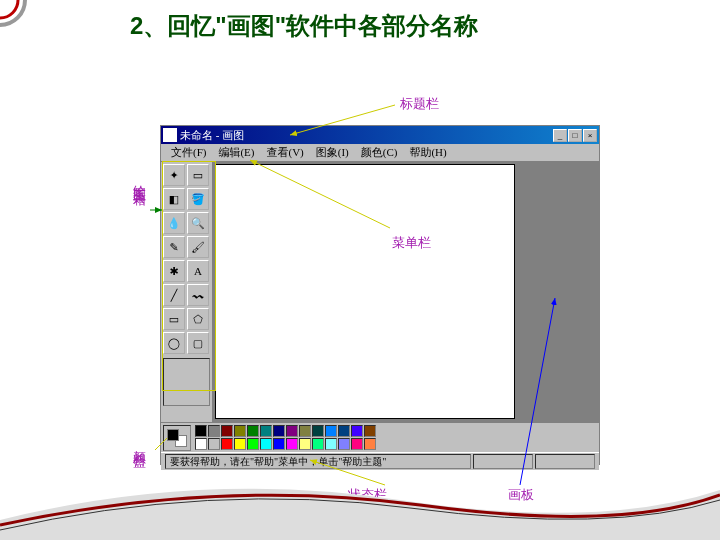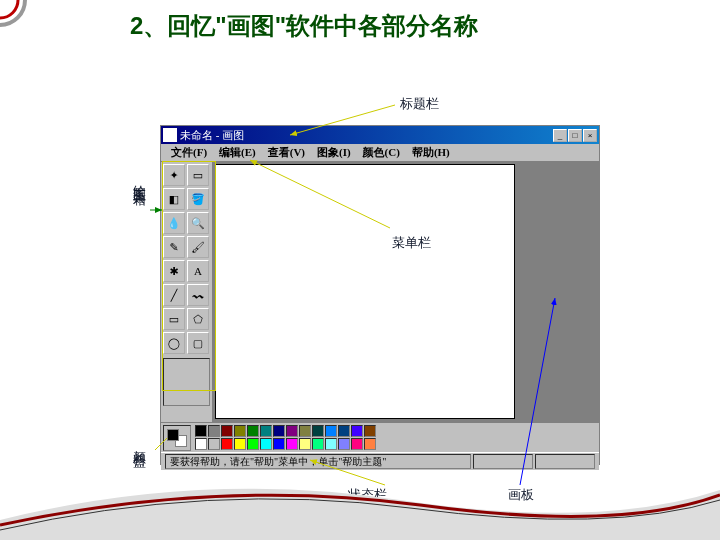--- a/index.html
+++ b/index.html
@@ -17,21 +17,21 @@
     
     
     .titlebar { height: 18px; background: linear-gradient(to right, #000080, #1084d0); display: flex; align-items: center; padding: 0 2px; color: #fff; font-size: 11px; }
     .titlebar-icon { width: 14px; height: 14px; margin-right: 3px; background: #fff; }
     .titlebar-text { flex: 1; }
     .titlebar-btns { display: flex; gap: 1px; }
     .titlebar-btn { width: 14px; height: 13px; background: #c0c0c0; border: 1px outset #fff; font-size: 8px; display: flex; align-items: center; justify-content: center; color: #000; font-family: Arial; }
     
     
     .menubar { height: 18px; background: #c0c0c0; display: flex; align-items: center; padding: 0 4px; font-size: 11px; border-bottom: 1px solid #808080; }
-    .menu-item { padding: 8px 6px; font-weight: bold; }
+    .menu-item { padding: 8px 6px; }
     
     
     .main-area { display: flex; height: 260px; }
     
     
     .toolbox { width: 52px; background: #c0c0c0; padding: 2px; border-right: 1px solid #808080; }
     .tool-grid { display: grid; grid-template-columns: repeat(2, 22px); gap: 2px; }
     .tool-btn { width: 22px; height: 22px; background: #c0c0c0; border: 1px outset #fff; display: flex; align-items: center; justify-content: center; font-size: 11px; }
     .tool-options { margin-top: 4px; height: 48px; background: #c0c0c0; border: 1px inset #808080; }
     
@@ -46,21 +46,21 @@
     .bg-color { position: absolute; bottom: 3px; right: 3px; width: 12px; height: 12px; background: #fff; border: 1px solid #808080; }
     .color-grid { display: grid; grid-template-columns: repeat(14, 12px); grid-template-rows: repeat(2, 12px); gap: 1px; }
     .color-cell { border: 1px inset #808080; }
     
     
     .statusbar { height: 18px; background: #c0c0c0; border-top: 1px solid #fff; display: flex; align-items: center; padding: 0 4px; font-size: 10px; }
     .status-panel { flex: 1; border: 1px inset #808080; padding: 0 4px; height: 15px; line-height: 13px; }
     .status-small { width: 60px; border: 1px inset #808080; height: 15px; margin-left: 2px; }
     
     
-    .annot { position: absolute; font-size: 13px; color: #0f172a; }
+    .annot { position: absolute; font-size: 13px; color: #a21caf; }
     .annot-v { writing-mode: vertical-rl; text-orientation: upright; letter-spacing: 2px; }
     
     
     .arrows { position: absolute; top: 0; left: 0; width: 720px; height: 540px; pointer-events: none; }
     
     
     .swoosh { position: absolute; bottom: 0; left: 0; width: 720px; height: 80px; }
     
     
     .hl-box { position: absolute; border: 1px solid #cccc00; pointer-events: none; }

